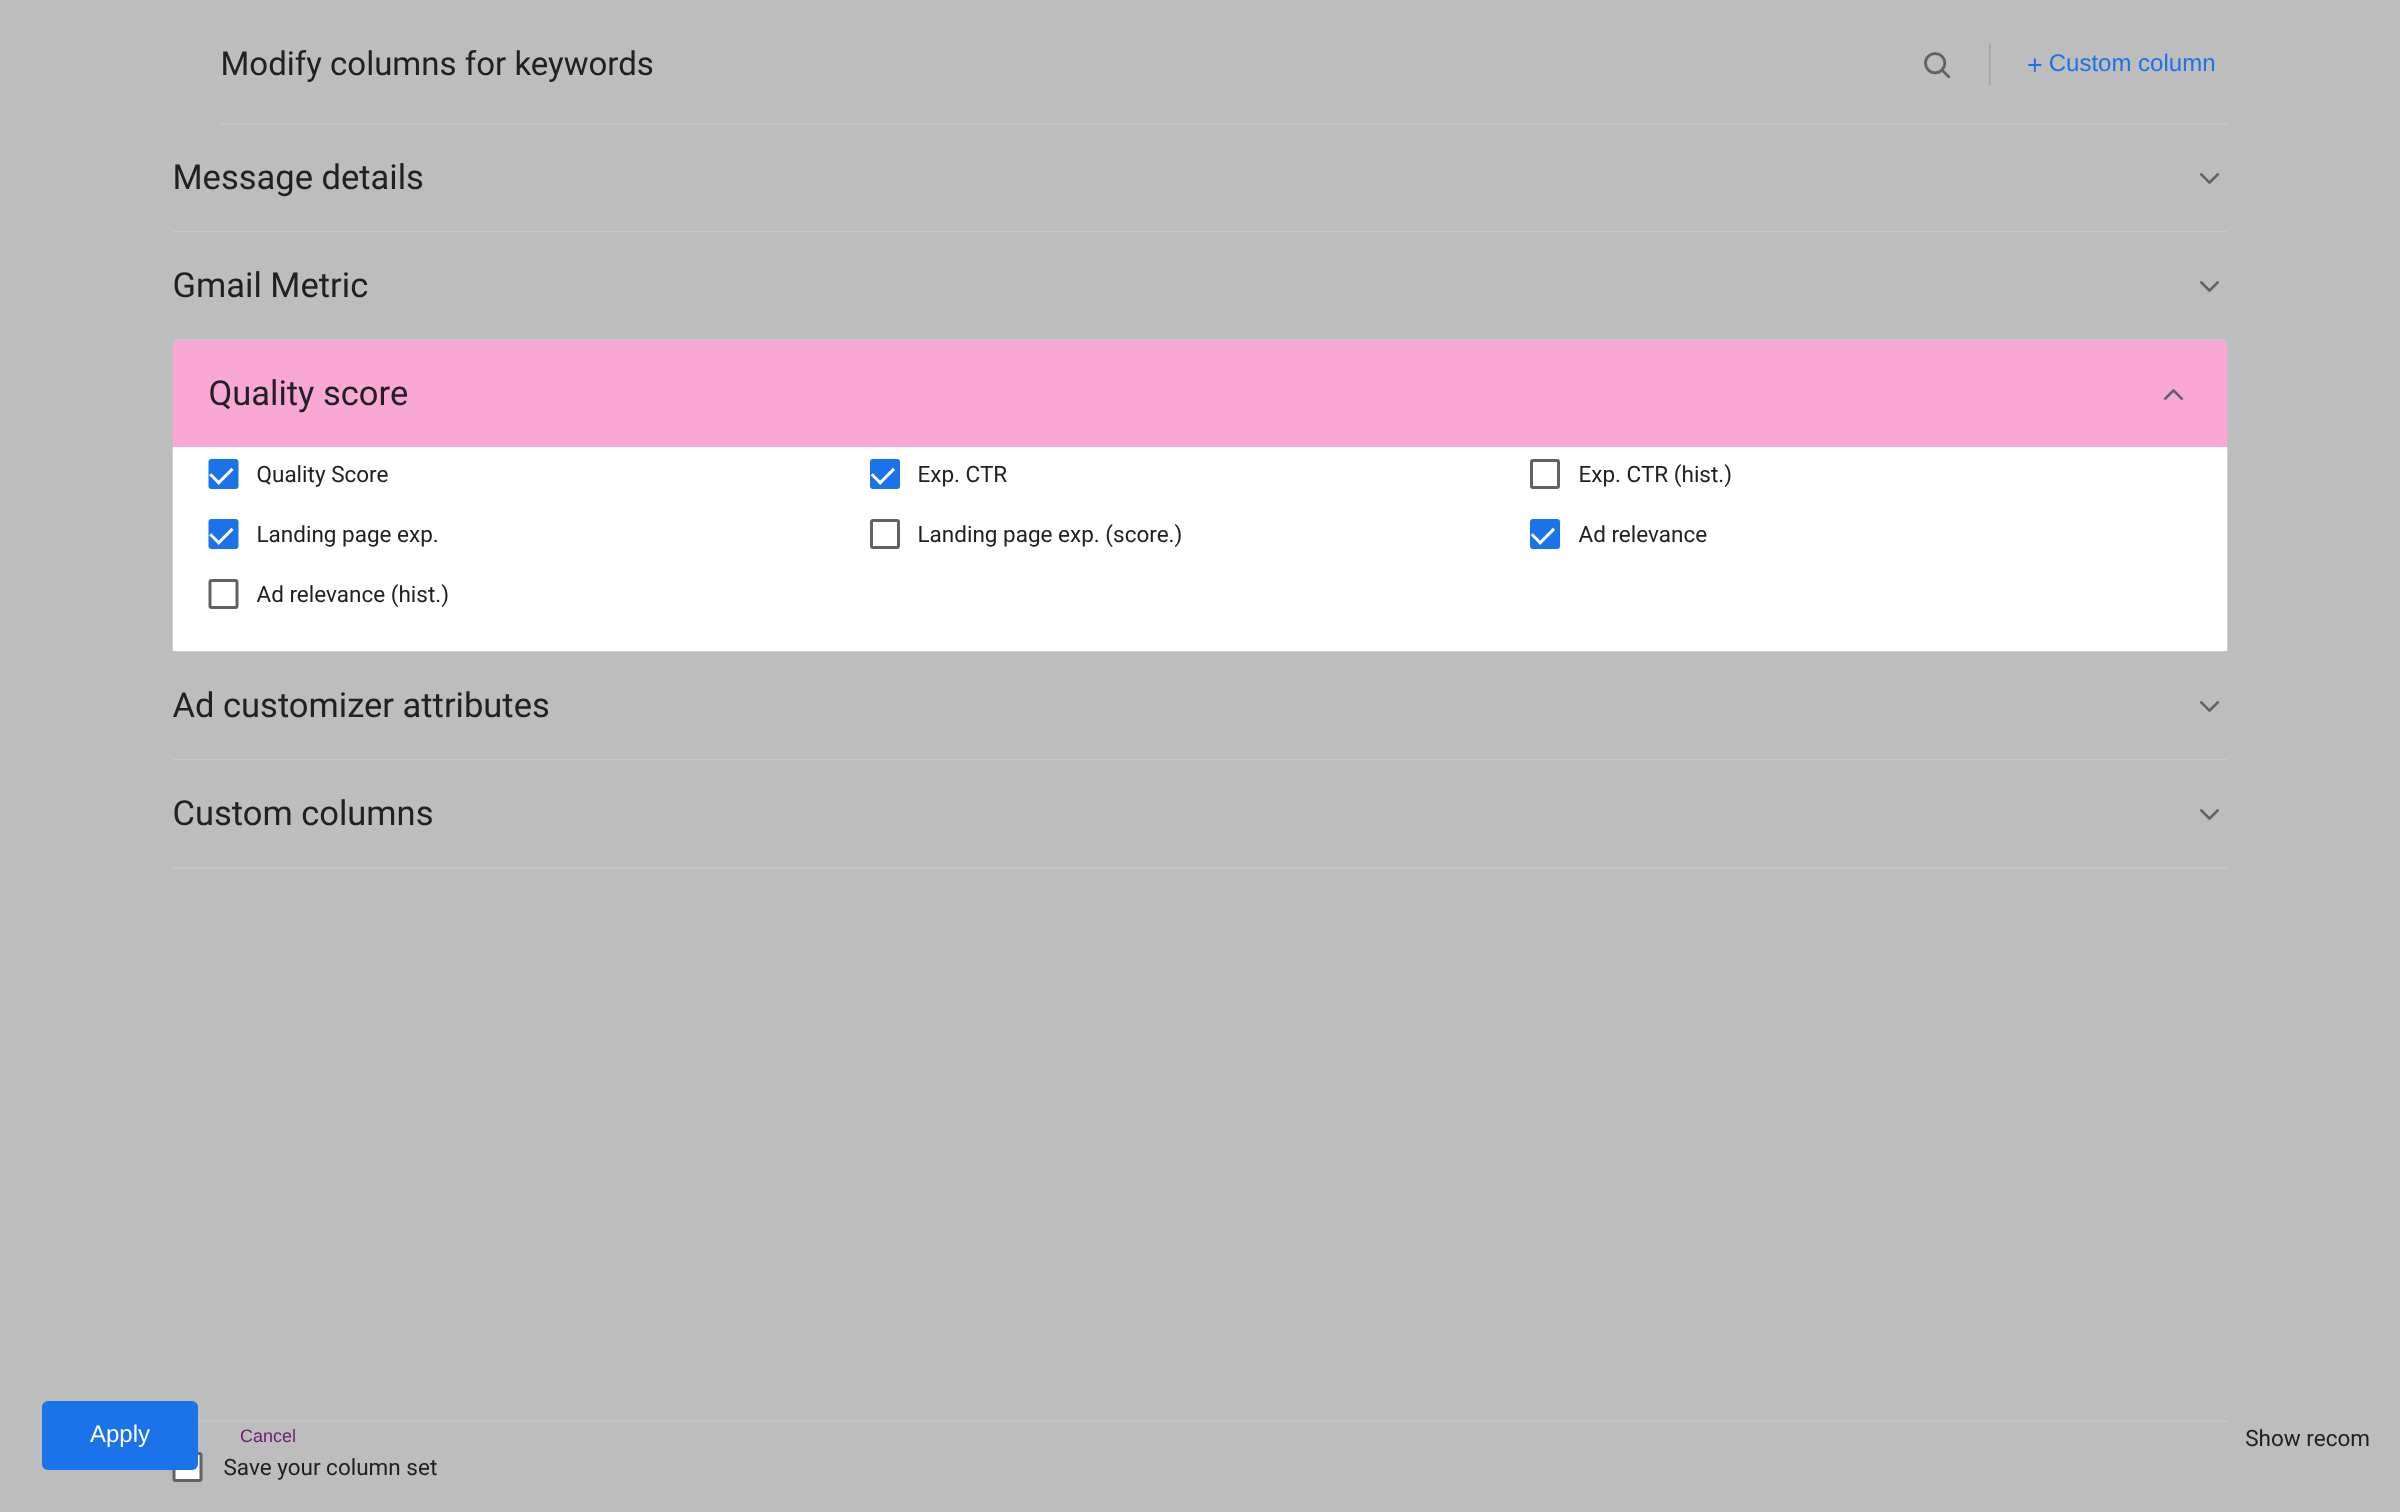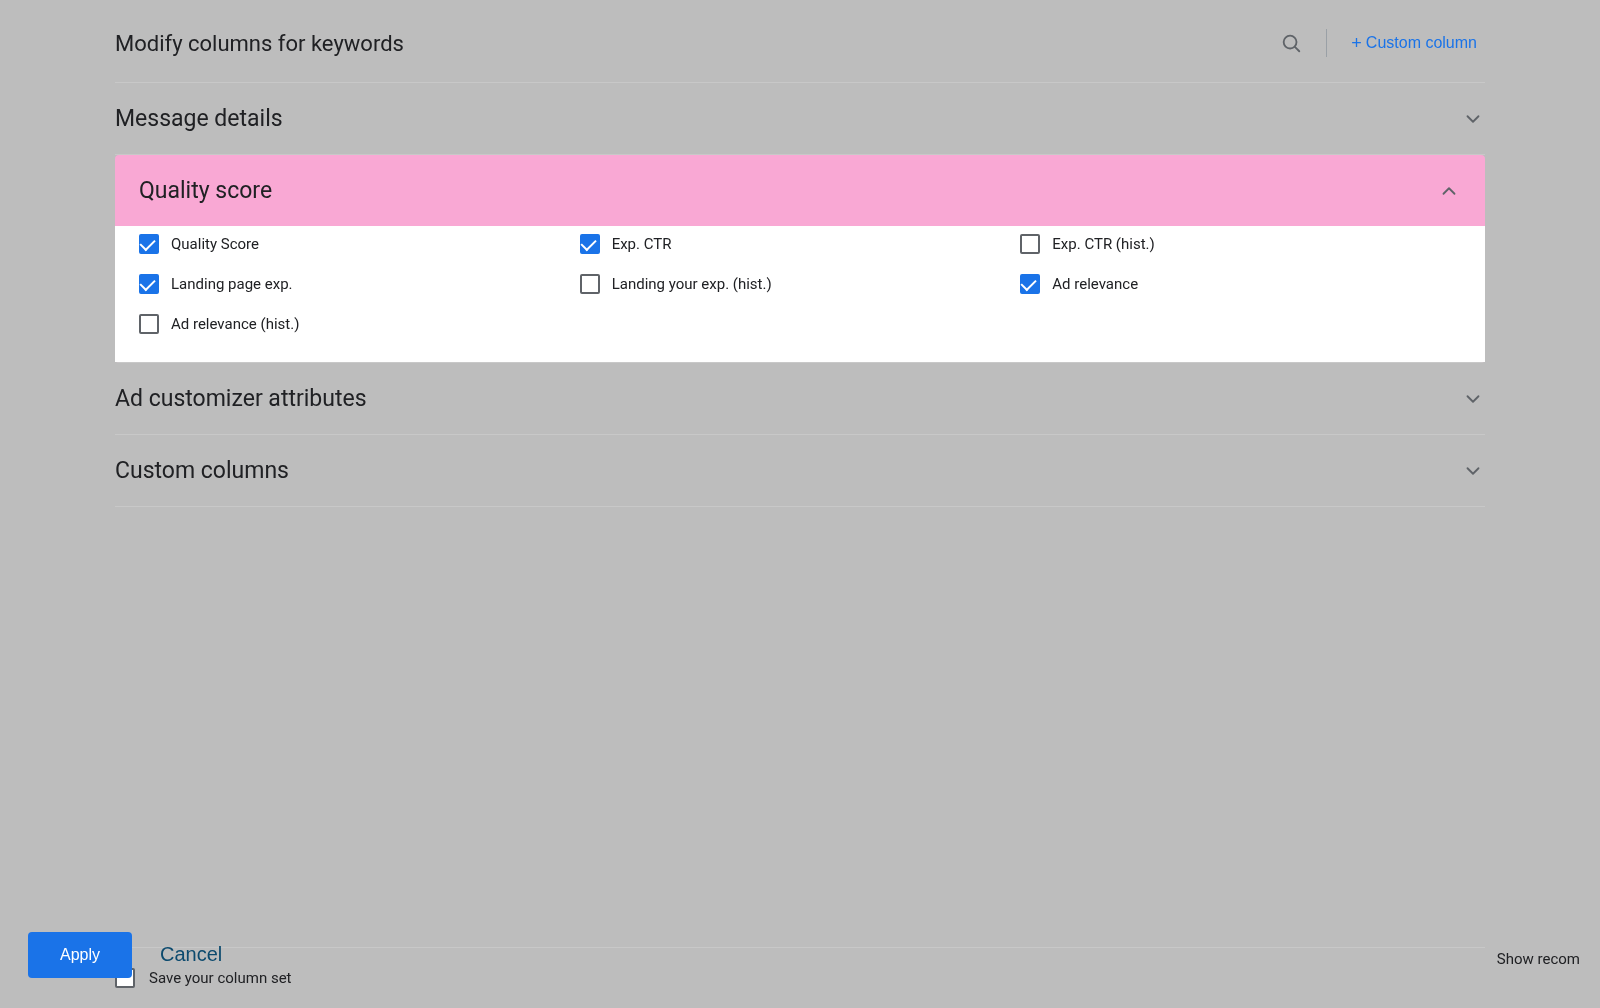--- a/index.html
+++ b/index.html
@@ -29,20 +29,21 @@
       height: 100%;
     }
 
     
     .dialog-header {
       display: flex;
       align-items: center;
       justify-content: space-between;
       padding: 24px 0 20px 0;
       border-bottom: 1px solid #c8c8c8;
+      margin-left: 32px;
     }
 
     .dialog-title {
       font-size: 22px;
       font-weight: 400;
       color: #202124;
     }
 
     .header-actions {
       display: flex;
@@ -255,22 +256,22 @@
       padding: 14px 32px;
       font-size: 16px;
       font-weight: 500;
       cursor: pointer;
       min-width: 100px;
     }
 
     .cancel-btn {
       background: none;
       border: none;
-      color: #0c4a6e;
-      font-size: 20px;
+      color: #701a75;
+      font-size: 12px;
       font-weight: 500;
       cursor: pointer;
       padding: 14px 12px;
     }
 
     .main-content {
       flex: 1;
       overflow: hidden;
       position: relative;
     }
@@ -313,20 +314,30 @@
           <div class="section-header">
             <span class="section-title">Message details</span>
             <div class="chevron-icon">
               <svg width="22" height="22" viewBox="0 0 24 24" fill="none">
                 <polyline points="6,9 12,15 18,9" stroke="#5f6368" stroke-width="2" stroke-linecap="round" stroke-linejoin="round" fill="none"></polyline>
               </svg>
             </div>
           </div>
         </div>
 
+        <div class="section section-collapsed">
+          <div class="section-header">
+            <span class="section-title">Gmail Metric</span>
+            <div class="chevron-icon">
+              <svg width="22" height="22" viewBox="0 0 24 24" fill="none">
+                <polyline points="6,9 12,15 18,9" stroke="#5f6368" stroke-width="2" stroke-linecap="round" stroke-linejoin="round" fill="none"></polyline>
+              </svg>
+            </div>
+          </div>
+        </div>
 
         <div class="section section-expanded">
           <div class="section-header">
             <span class="section-title">Quality score</span>
             <div class="chevron-icon">
               <svg width="22" height="22" viewBox="0 0 24 24" fill="none">
                 <polyline points="6,15 12,9 18,15" stroke="#5f6368" stroke-width="2" stroke-linecap="round" stroke-linejoin="round" fill="none"></polyline>
               </svg>
             </div>
           </div>
@@ -345,21 +356,21 @@
               <div class="checkbox-item">
                 <div class="checkbox-box"></div>
                 <span class="checkbox-label">Exp. CTR (hist.)</span>
               </div>
               <div class="checkbox-item">
                 <div class="checkbox-box checked"></div>
                 <span class="checkbox-label">Landing page exp.</span>
               </div>
               <div class="checkbox-item">
                 <div class="checkbox-box"></div>
-                <span class="checkbox-label">Landing your exp. (hist.)</span>
+                <span class="checkbox-label">Landing page exp. (score.)</span>
               </div>
 
               <div class="checkbox-item">
                 <div class="checkbox-box checked"></div>
                 <span class="checkbox-label">Ad relevance</span>
               </div>
               <div class="checkbox-item">
                 <div class="checkbox-box"></div>
                 <span class="checkbox-label">Ad relevance (hist.)</span>
               </div>

